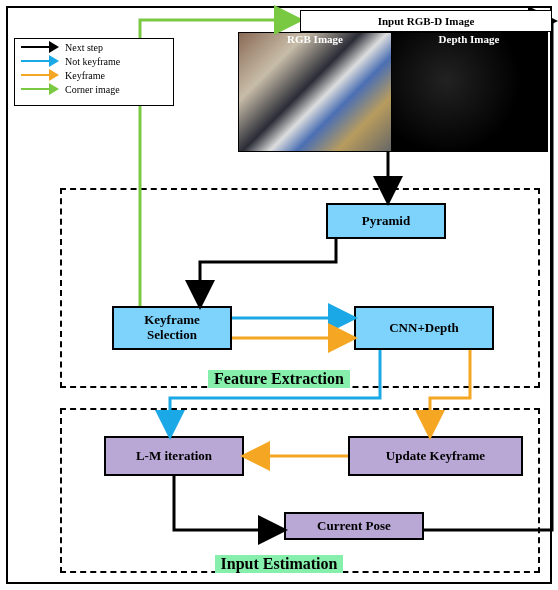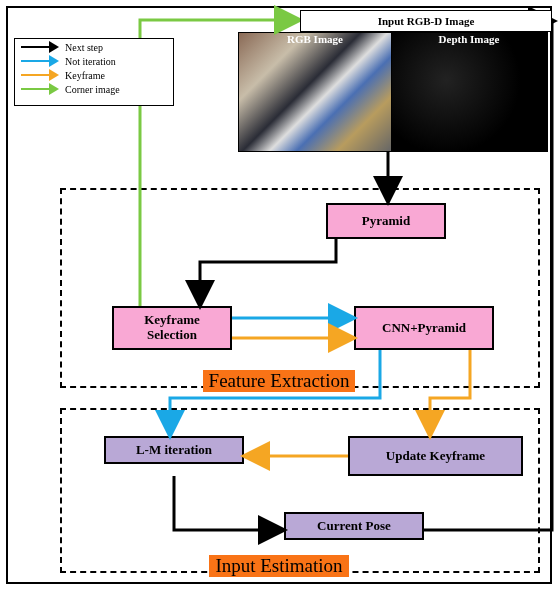--- a/index.html
+++ b/index.html
@@ -105,45 +105,45 @@
   .group1 { left: 60px; top: 188px; width: 480px; height: 200px; }
   .group2 { left: 60px; top: 408px; width: 480px; height: 165px; }
   .group-title-wrap {
     position: absolute;
     left: 0; right: 0;
     display: flex; justify-content: center;
   }
   .gt1 { top: 370px; }
   .gt2 { top: 555px; }
   .group-title-inner {
-    background: #f97316;
+    background: #86efac;
     padding: 0 6px;
-    font-weight: normal;
-    font-size: 19px;
+    font-weight: bold;
+    font-size: 16px;
     z-index: 15;
   }
   
   .node {
     position: absolute;
     border: 2px solid #000;
     font-weight: bold;
     font-size: 13px;
     display: flex;
     align-items: center;
     justify-content: center;
     text-align: center;
     padding: 2px 4px;
     line-height: 1.15;
   }
-  .green { background: #f9a8d4; }
+  .green { background: #7dd3fc; }
   .purple { background: #b9a8d6; }
   .n-pyramid { left: 326px; top: 203px; width: 120px; height: 36px; }
   .n-keysel  { left: 112px; top: 306px; width: 120px; height: 44px; }
   .n-cnn     { left: 354px; top: 306px; width: 140px; height: 44px; }
-  .n-lm      { left: 104px; top: 436px; width: 140px; height: 28px; }
+  .n-lm      { left: 104px; top: 436px; width: 140px; height: 40px; }
   .n-upkf    { left: 348px; top: 436px; width: 175px; height: 40px; }
   .n-curpose { left: 284px; top: 512px; width: 140px; height: 28px; }
   
   svg.arrows {
     position: absolute;
     inset: 0;
     width: 558px; height: 590px;
     z-index: 5;
     pointer-events: none;
   }
@@ -160,21 +160,21 @@
         <div class="shaft" id="ls0" style="background: rgb(0, 0, 0);"></div>
           <div class="head" id="lh0" style="border-left-color: rgb(0, 0, 0);"></div>
       </div>
       <span>Next step</span>
     </div>
     <div class="legend-row">
       <div class="legend-arrow">
         <div class="shaft" id="ls1" style="background: rgb(26, 168, 230);"></div>
           <div class="head" id="lh1" style="border-left-color: rgb(26, 168, 230);"></div>
       </div>
-      <span>Not iteration</span>
+      <span>Not keyframe</span>
     </div>
     <div class="legend-row">
       <div class="legend-arrow">
         <div class="shaft" id="ls2" style="background: rgb(245, 166, 35);"></div>
           <div class="head" id="lh2" style="border-left-color: rgb(245, 166, 35);"></div>
       </div>
       <span>Keyframe</span>
     </div>
     <div class="legend-row">
       <div class="legend-arrow">
@@ -203,21 +203,21 @@
   </div>
 
   <div class="node green n-pyramid">
     <span>Pyramid</span>
   </div>
   <div class="node green n-keysel">
     <span style="white-space:pre-line">Keyframe
 Selection</span>
   </div>
   <div class="node green n-cnn">
-    <span>CNN+Pyramid</span>
+    <span>CNN+Depth</span>
   </div>
   <div class="node purple n-lm">
     <span>L-M iteration</span>
   </div>
   <div class="node purple n-upkf">
     <span>Update Keyframe</span>
   </div>
   <div class="node purple n-curpose">
     <span>Current Pose</span>
   </div>

